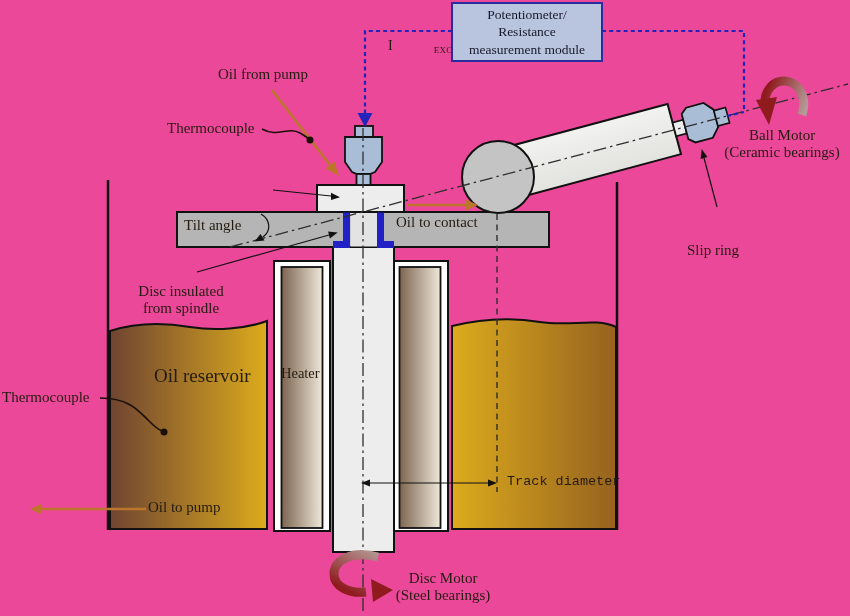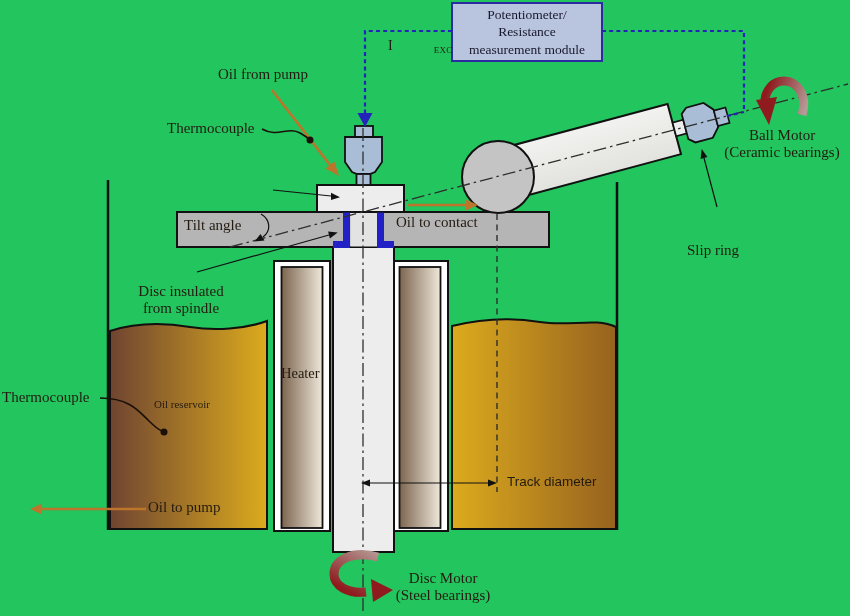--- a/index.html
+++ b/index.html
@@ -1,17 +1,17 @@
 <!DOCTYPE html>
 <html><head>
 <meta charset="utf-8">
 <style>
   html,body{margin:0;padding:0;background:#ffffff;}
   .stage{
-    position:relative;width:850px;height:616px;background:#22c55e;
+    position:relative;width:850px;height:616px;background:#ec4899;
     font-family:"Liberation Serif","DejaVu Serif",serif;color:#241b10;overflow:hidden;
   }
   .stage svg{position:absolute;left:0;top:0;}
   .lbl{
     position:absolute;font-size:15px;line-height:1.12;color:#241b10;
     white-space:pre-line;
   }
   .lbl.center{text-align:center;}
   .pot-box{
     position:absolute;left:451px;top:2px;width:152px;height:60px;
@@ -139,24 +139,24 @@
   </div>
 
   <div class="iexc"><span>I</span><sub>EXC</sub></div>
 
   <div class="lbl" style="left:218px;top:66px;">Oil from pump</div>
   <div class="lbl" style="left:167px;top:120px;">Thermocouple</div>
   <div class="lbl" style="left:184px;top:217px;">Tilt angle</div>
   <div class="lbl" style="left:396px;top:214px;">Oil to contact</div>
   <div class="lbl center" style="left:121px;top:283px;width:120px;">Disc insulated
 from spindle</div>
-  <div class="lbl" style="left:154px;top:365px;font-size:11px;margin-top:33px;">Oil reservoir</div>
+  <div class="lbl" style="left:154px;top:365px;font-size:19px;">Oil reservoir</div>
   <div class="lbl" style="left:281px;top:365px;font-size:14.5px;">Heater</div>
   <div class="lbl" style="left:2px;top:389px;">Thermocouple</div>
   <div class="lbl" style="left:148px;top:499px;">Oil to pump</div>
-  <div class="lbl" style="left:507px;top:474px;font-family:Liberation Sans, sans-serif;font-size:13.5px;">Track diameter</div>
+  <div class="lbl" style="left:507px;top:474px;font-family:Liberation Mono, monospace;font-size:13.5px;">Track diameter</div>
   <div class="lbl" style="left:687px;top:210px;margin-top:32px;">Slip ring</div>
   <div class="lbl center" style="left:712px;top:127px;width:140px;">Ball Motor
 (Ceramic bearings)</div>
   <div class="lbl center" style="left:363px;top:570px;width:160px;text-align:center;">Disc Motor
 (Steel bearings)</div>
 
 </div>
 
 </body></html>

